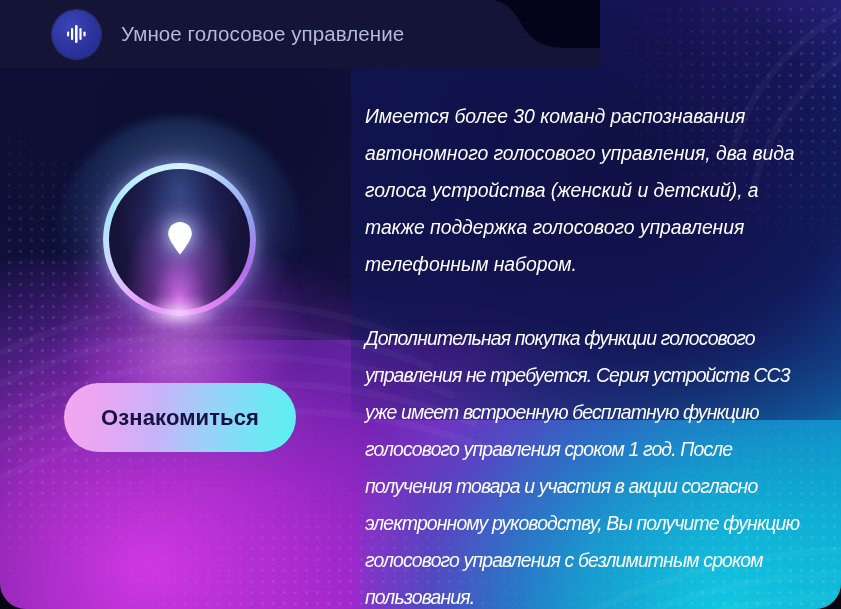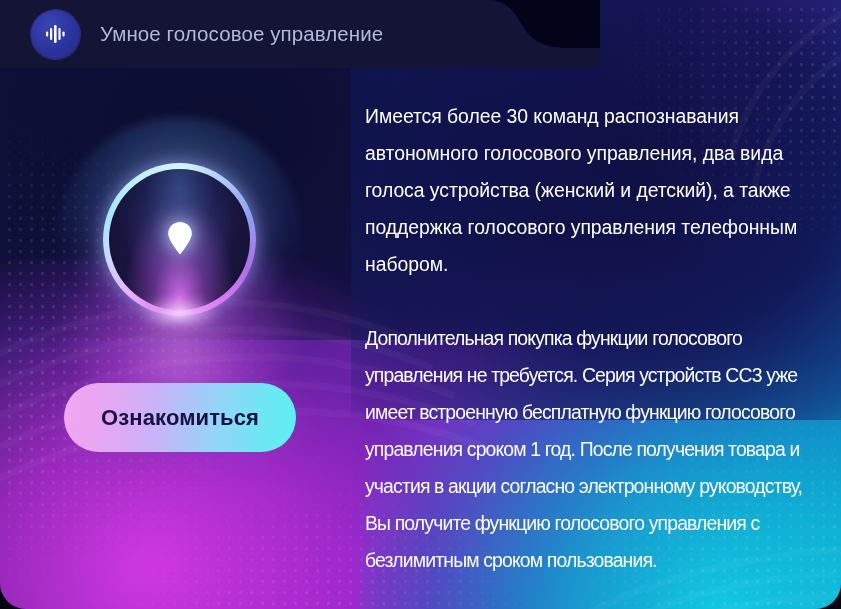--- a/index.html
+++ b/index.html
@@ -115,21 +115,21 @@
     position:absolute;left:0;top:0;
     width:600px;height:72px;
     pointer-events:none;
   }
   .header-shape svg{display:block;width:600px;height:72px;}
 
   .header-row{
     position:absolute;left:0;top:0;
     width:600px;height:68px;
     display:flex;align-items:center;
-    padding-left:31px;
+    padding-left:52px;
     box-sizing:border-box;
     gap:20px;
   }
   .logo{
     width:49px;height:49px;border-radius:50%;
     background:radial-gradient(circle at 38% 32%, #3a44b5 0%, #2b339c 55%, #232a86 100%);
     display:flex;align-items:center;justify-content:center;
     flex:0 0 auto;
     box-shadow:0 0 0 1px rgba(90,100,200,.35);
   }
@@ -228,21 +228,21 @@
   
   .copy{
     position:absolute;
     left:365px;top:98px;
     width:440px;
     color:#ffffff;
     font-size:19.4px;
     line-height:37px;
     letter-spacing:-.05px;
   }
-  .copy p{margin:0;}
+  .copy p{margin:0;font-style:italic;}
   .copy p + p{margin-top:37px;}
   .copy .tight{letter-spacing:-.85px;}
 </style>
 </head>
 <body>
 
 <div class="card">
 
   <div class="bg-base"></div>
   <div class="bg-navy"></div>

